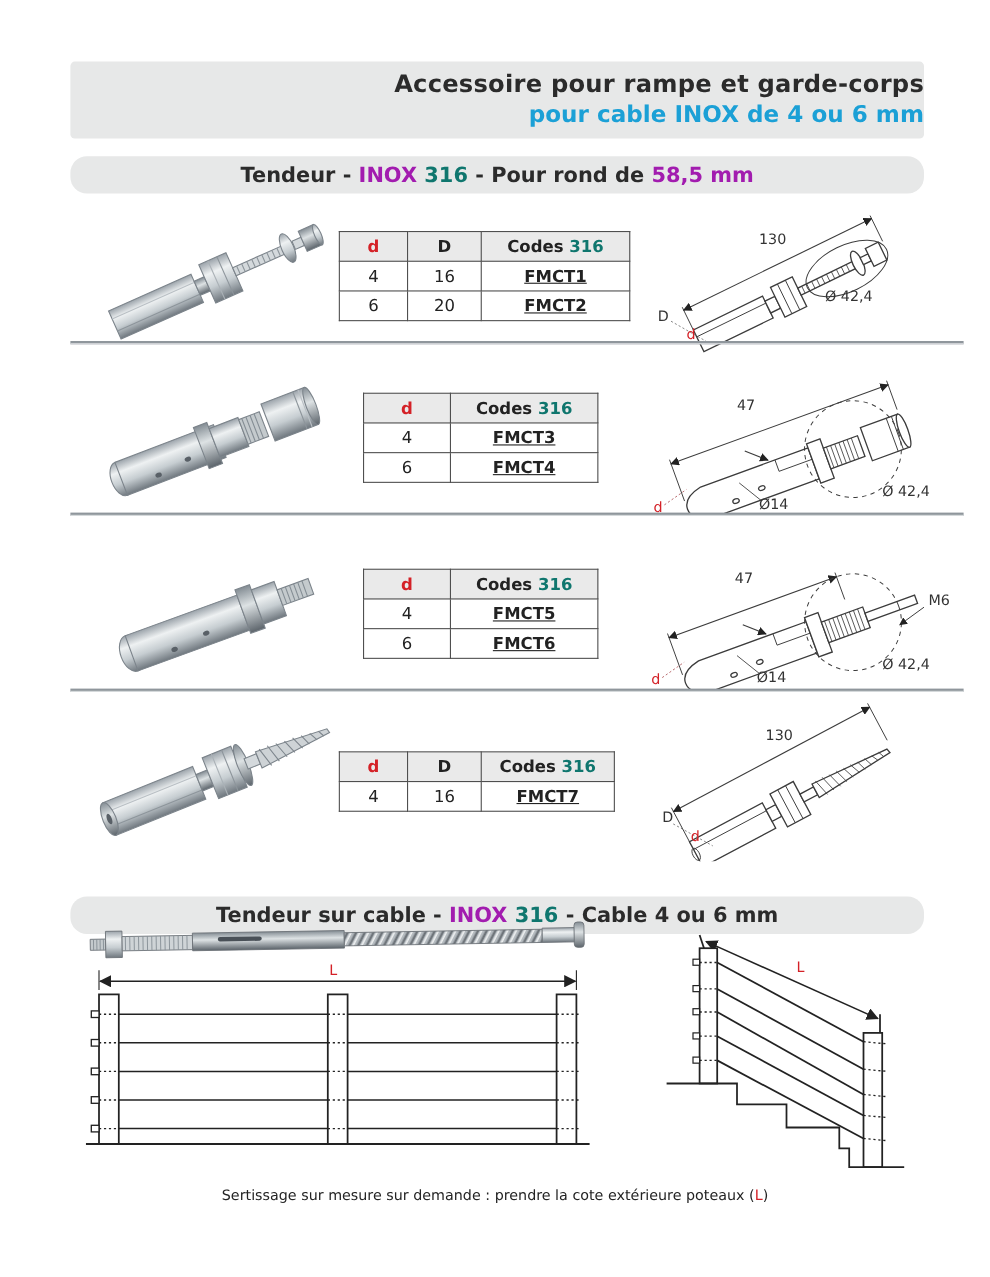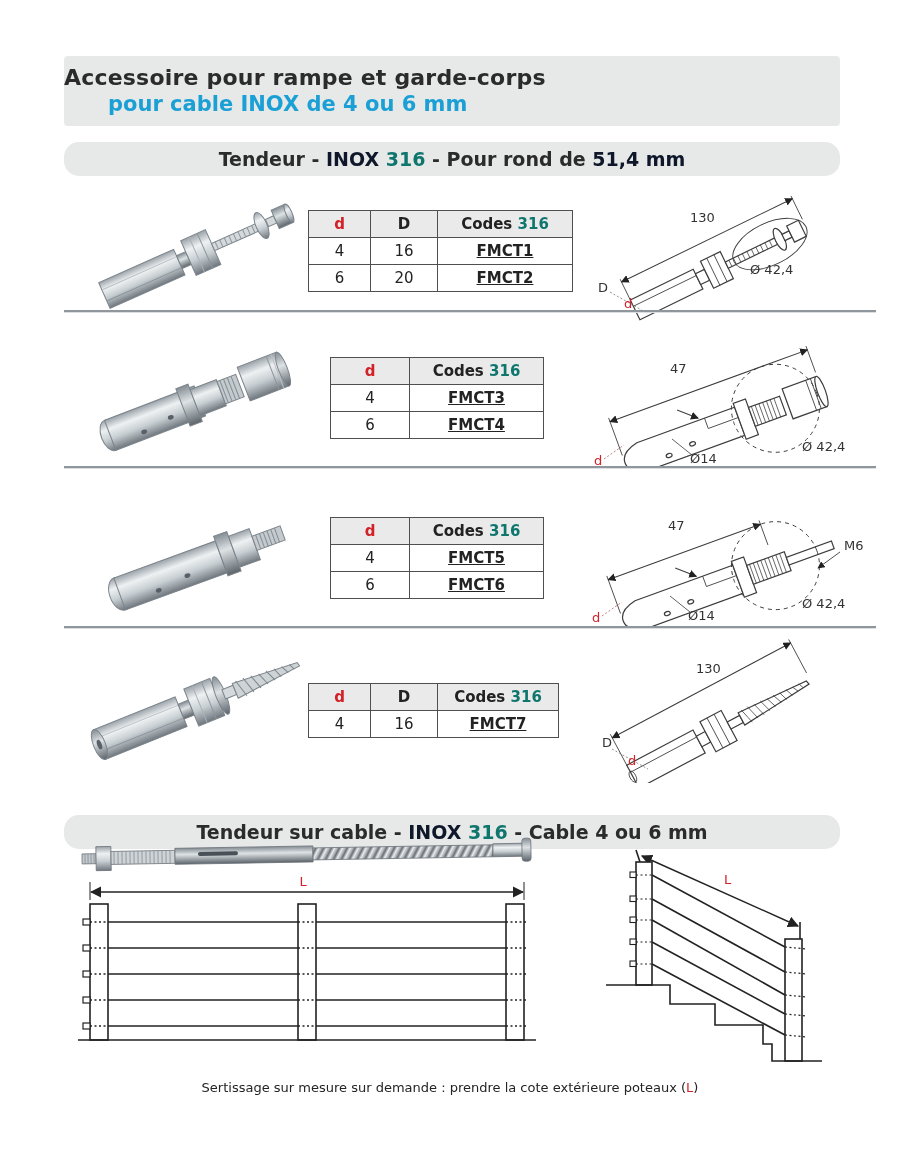--- a/index.html
+++ b/index.html
@@ -5,29 +5,29 @@
   html,body{margin:0;padding:0;}
   body{
     width:900px;height:1161px;position:relative;background:#ffffff;
     font-family:"DejaVu Sans","Liberation Sans",sans-serif;color:#222;
     overflow:hidden;
   }
   .abs{position:absolute;}
   
   .title-banner{
     left:64px;top:56px;width:776px;background:#e7e8e8;border-radius:4px;
-    text-align:left;padding:9px 0 10px 0;
+    text-align:right;padding:9px 0 10px 0;
   }
   .title-line1{font-size:22px;font-weight:bold;color:#2b2b2b;letter-spacing:.2px;}
   .title-line2{font-size:21px;font-weight:bold;color:#1ba0d6;margin-top:2px;padding-left:44px;}
   .section-banner{
     left:64px;width:776px;height:34px;background:#e7e8e8;border-radius:15px;
     text-align:center;line-height:34px;font-size:19px;font-weight:bold;color:#2b2b2b;
   }
-  .cyan{color:#0f172a;} .green{color:#0f766e;} .red{color:#d42127;}
+  .cyan{color:#a21caf;} .green{color:#0f766e;} .red{color:#d42127;}
   
   .sep{left:64px;width:812px;height:2px;background:#8f969c;border-bottom:1px solid #dcdfe1;}
   
   table.spec{border-collapse:collapse;font-size:15px;}
   table.spec td{
     border:1.6px solid #4f4f4f;text-align:center;vertical-align:middle;
     height:26px;padding:0 4px;background:#fff;
   }
   table.spec tr.hdr td{background:#eaeaea;font-weight:bold;}
   table.spec td.code{font-weight:bold;text-decoration:underline;}
@@ -66,21 +66,21 @@
     </marker>
   </defs>
 </svg>
 
 <div class="abs title-banner">
   <div class="title-line1">Accessoire pour rampe et garde-corps</div>
   <div class="title-line2">pour cable INOX de 4 ou 6 mm</div>
 </div>
 
 <div class="abs section-banner" style="top:142px">
-  <span>Tendeur - </span><span class="cyan">INOX</span><span class="green"> 316</span><span> - Pour rond de </span><span class="cyan">51,4 mm</span>
+  <span>Tendeur - </span><span class="cyan">INOX</span><span class="green"> 316</span><span> - Pour rond de </span><span class="cyan">58,5 mm</span>
 </div>
 
 <svg class="abs" style="left:88px;top:196px" width="220" height="118">
   <g transform="rotate(-24 105 60)" stroke="#7c848b" stroke-width="1">
     <rect x="8" y="46" width="82" height="28" fill="url(#metal)"></rect>
     <line x1="8" y1="54" x2="90" y2="54" stroke="#b9bfc4"></line>
       <line x1="8" y1="66" x2="90" y2="66" stroke="#8d959b"></line>
     <rect x="90" y="53" width="10" height="14" fill="url(#metald)"></rect>
     <rect x="100" y="41" width="27" height="38" fill="url(#metal)"></rect>
     <line x1="109" y1="41" x2="109" y2="79" stroke="#aab1b6"></line>

